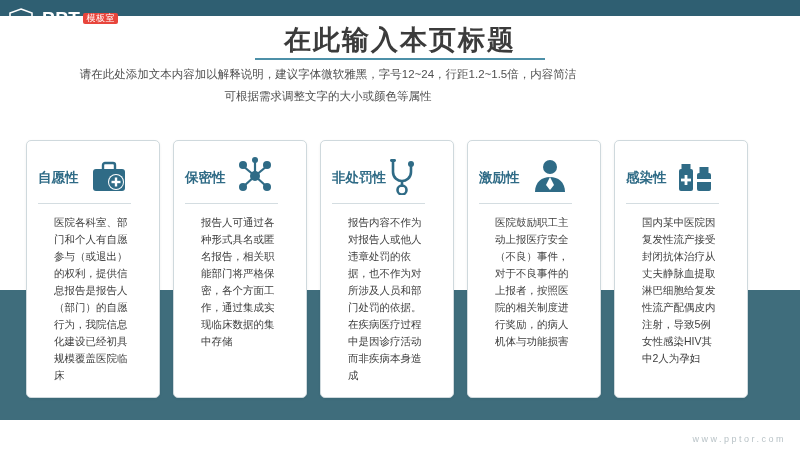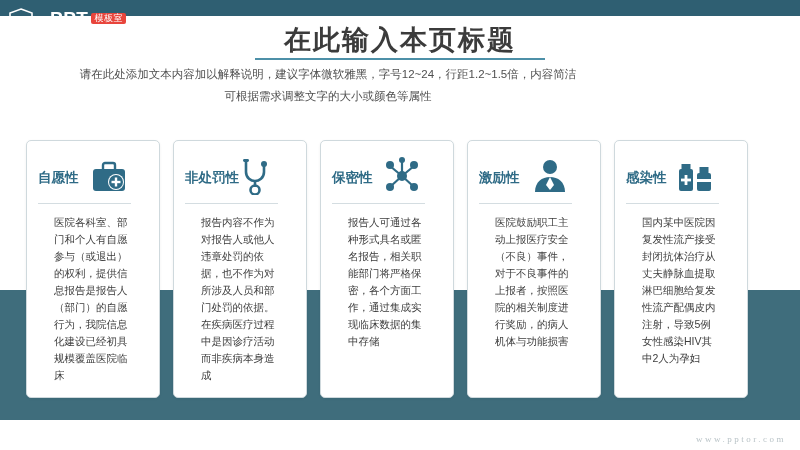--- a/index.html
+++ b/index.html
@@ -22,21 +22,21 @@
     position:absolute; left:0; top:420px; width:800px; height:30px;
     background:#ffffff;
   }
   .bg-header {
     position:absolute; left:0; top:0; width:800px; height:16px;
     background:#2f5f72;
   }
   
   .logo {
     position:absolute; left:8px; top:4px; height:38px;
-    display:flex; align-items:center; gap:16px; z-index:20;
+    display:flex; align-items:center; gap:8px; z-index:20;
   }
   .logo-shield {
     width:26px; height:30px; position:relative;
   }
   .logo-text-wrap { display:flex; flex-direction:column; line-height:1; }
   .logo-main { display:flex; align-items:center; gap:3px; }
   .logo-ppt {
     font-size:19px; font-weight:bold; color:#ffffff; letter-spacing:0.5px;
     font-family:"Liberation Sans",sans-serif;
   }
@@ -86,21 +86,21 @@
   .card-divider {
     width:100%; height:1px; background:#d4dde1; margin:16px 0 10px 0;
   }
   .card-body {
     font-size:10.5px; color:#3d3d3d; line-height:1.62;
     text-align:left; word-break:break-all;margin-left:16px;
   }
   
   .footer-url {
     position:absolute; right:14px; bottom:6px;
-    font-size:9px; color:#b9c3c7; letter-spacing:2.5px;font-family:Liberation Serif, serif;
+    font-size:9px; color:#b9c3c7; letter-spacing:2.5px;
   }
 </style>
 </head>
 <body>
 
 <div class="bg-top"></div>
 <div class="bg-band"></div>
 <div class="bg-bottom"></div>
 <div class="bg-header"></div>
 
@@ -137,35 +137,20 @@
         <path d="M14 11 L14 7 C14 6 15 5 16 5 L24 5 C25 5 26 6 26 7 L26 11" fill="none" stroke="#2f6b86" stroke-width="2.4"></path>
         <circle cx="27" cy="24" r="8" fill="#ffffff"></circle>
         <circle cx="27" cy="24" r="7" fill="#2f6b86"></circle>
         <rect x="25.8" y="19.5" width="2.4" height="9" fill="#ffffff"></rect>
         <rect x="22.5" y="22.8" width="9" height="2.4" fill="#ffffff"></rect>
       </svg>
     </div>
     <div class="card-title">自愿性</div>
     <div class="card-divider"></div>
     <div class="card-body">医院各科室、部门和个人有自愿参与（或退出）的权利，提供信息报告是报告人（部门）的自愿行为，我院信息化建设已经初具规模覆盖医院临床</div>
-  </div>
-
-  <div class="card">
-    <div class="card-icon">
-      <svg width="40" height="38" viewBox="0 0 40 38">
-        <path d="M10 4 L10 15 C10 21 15 24 19 24 C23 24 28 21 28 15 L28 9" fill="none" stroke="#2f6b86" stroke-width="2.6"></path>
-        <path d="M19 24 L19 30" fill="none" stroke="#2f6b86" stroke-width="2.6"></path>
-        <circle cx="19" cy="33" r="4.5" fill="none" stroke="#2f6b86" stroke-width="2.6"></circle>
-        <circle cx="28" cy="7" r="3" fill="#2f6b86"></circle>
-        <rect x="7" y="2" width="6" height="3" rx="1.4" fill="#2f6b86"></rect>
-      </svg>
-    </div>
-    <div class="card-title">非处罚性</div>
-    <div class="card-divider"></div>
-    <div class="card-body">报告内容不作为对报告人或他人违章处罚的依据，也不作为对所涉及人员和部门处罚的依据。在疾病医疗过程中是因诊疗活动而非疾病本身造成</div>
   </div>
 
   <div class="card">
     <div class="card-icon">
       <svg width="42" height="38" viewBox="0 0 42 38">
         <g stroke="#2f6b86" stroke-width="2.2" fill="none">
           <line x1="21" y1="19" x2="9" y2="9"></line>
           <line x1="21" y1="19" x2="33" y2="9"></line>
           <line x1="21" y1="19" x2="10" y2="29"></line>
           <line x1="21" y1="19" x2="32" y2="29"></line>
@@ -180,20 +165,35 @@
       </svg>
     </div>
     <div class="card-title">保密性</div>
     <div class="card-divider"></div>
     <div class="card-body">报告人可通过各种形式具名或匿名报告，相关职能部门将严格保密，各个方面工作，通过集成实现临床数据的集中存储</div>
   </div>
 
   <div class="card">
     <div class="card-icon">
       <svg width="40" height="38" viewBox="0 0 40 38">
+        <path d="M10 4 L10 15 C10 21 15 24 19 24 C23 24 28 21 28 15 L28 9" fill="none" stroke="#2f6b86" stroke-width="2.6"></path>
+        <path d="M19 24 L19 30" fill="none" stroke="#2f6b86" stroke-width="2.6"></path>
+        <circle cx="19" cy="33" r="4.5" fill="none" stroke="#2f6b86" stroke-width="2.6"></circle>
+        <circle cx="28" cy="7" r="3" fill="#2f6b86"></circle>
+        <rect x="7" y="2" width="6" height="3" rx="1.4" fill="#2f6b86"></rect>
+      </svg>
+    </div>
+    <div class="card-title">非处罚性</div>
+    <div class="card-divider"></div>
+    <div class="card-body">报告内容不作为对报告人或他人违章处罚的依据，也不作为对所涉及人员和部门处罚的依据。在疾病医疗过程中是因诊疗活动而非疾病本身造成</div>
+  </div>
+
+  <div class="card">
+    <div class="card-icon">
+      <svg width="40" height="38" viewBox="0 0 40 38">
         <circle cx="20" cy="10" r="7" fill="#2f6b86"></circle>
         <path d="M5 35 C5 25 12 20 20 20 C28 20 35 25 35 35 Z" fill="#2f6b86"></path>
         <path d="M20 20 L16 28 L20 33 L24 28 Z" fill="#ffffff"></path>
       </svg>
     </div>
     <div class="card-title">激励性</div>
     <div class="card-divider"></div>
     <div class="card-body">医院鼓励职工主动上报医疗安全（不良）事件，对于不良事件的上报者，按照医院的相关制度进行奖励，的病人机体与功能损害</div>
   </div>
 

